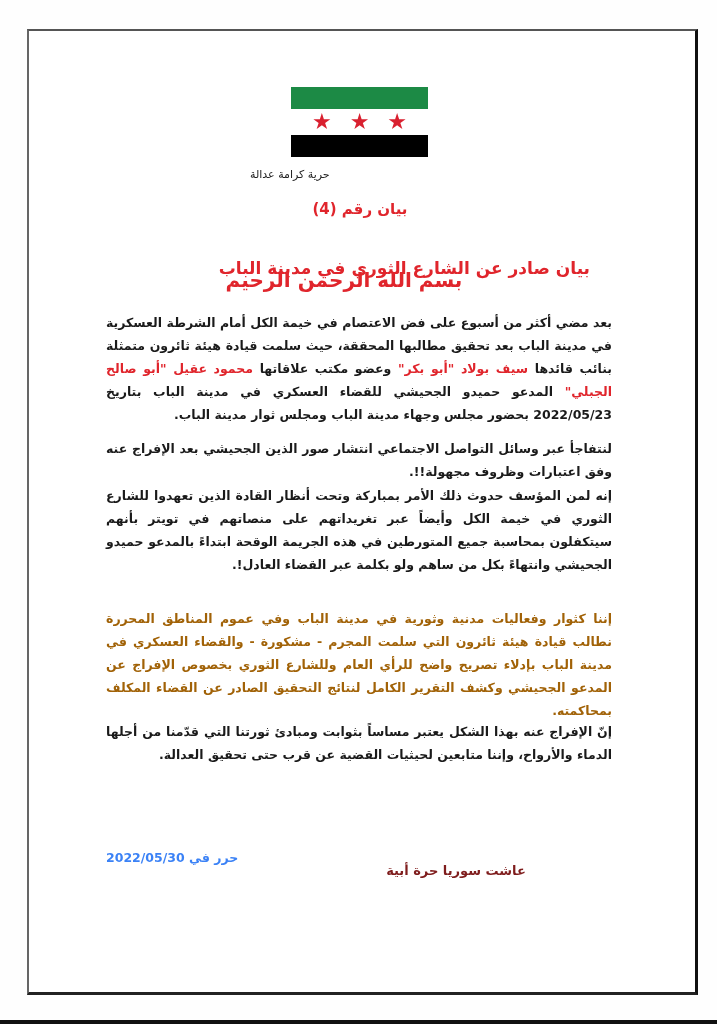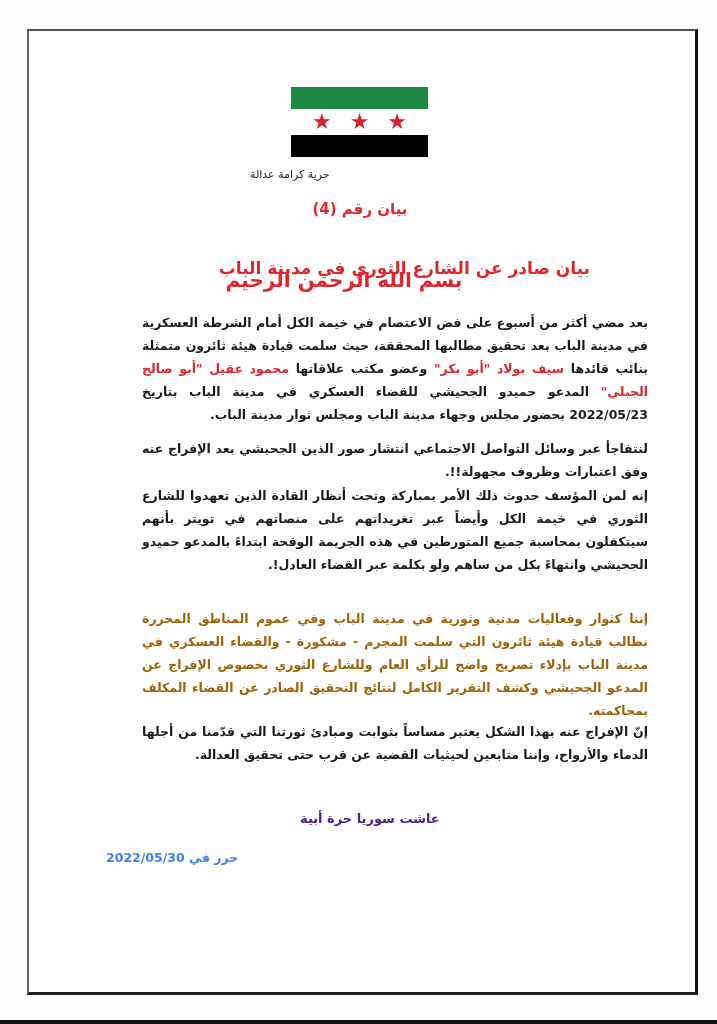--- a/index.html
+++ b/index.html
@@ -28,29 +28,29 @@
   .motto {
     position: absolute; left: 250px; top: 168px; width: 220px; text-align: left;
     font-size: 11px; color: #222; direction: rtl;
   }
   .red { color: #e0252c; }
   .title1 { position: absolute; left: 200px; top: 200px; width: 320px; text-align: center; font-size: 15px; font-weight: bold; direction: rtl; }
   .title2 { position: absolute; left: 130px; top: 234px; width: 460px; text-align: right; font-size: 17px; font-weight: bold; direction: rtl; margin-top: 24px; }
   .title3 { position: absolute; left: 184px; top: 268px; width: 320px; text-align: center; font-size: 20px; font-weight: bold; direction: rtl; }
   .para {
     position: absolute; left: 106px; width: 506px; direction: rtl; text-align: justify;
-    text-align-last: right; font-size: 12.5px; font-weight: bold; color: #1a1a1a; line-height: 23px; margin-left: 36px;
+    text-align-last: right; font-size: 12.5px; font-weight: bold; color: #1a1a1a; line-height: 23px;
   }
   .para .r { color: #e0252c; }
   .p1 { top: 311px; }
   .p2 { top: 437px; }
   .p3 { top: 484px; }
   .p4 { top: 607px; color: #a16207; }
   .p5 { top: 720px; }
-  .closing { position: absolute; left: 300px; top: 811px; width: 312px; direction: rtl; text-align: left; font-size: 13px; font-weight: bold; color: #4c1d95; }
+  .closing { position: absolute; left: 300px; top: 863px; width: 312px; direction: rtl; text-align: center; font-size: 13px; font-weight: bold; color: #7f1d1d; }
   .date { position: absolute; left: 106px; top: 850px; width: 200px; direction: rtl; text-align: left; font-size: 12.5px; font-weight: bold; color: #3b82f6; }
 </style>
 </head>
 <body>
 
 <div class="frame"></div>
 <div class="bottom-line"></div>
 
 <div class="flag">
   <div class="stripe green"></div>

